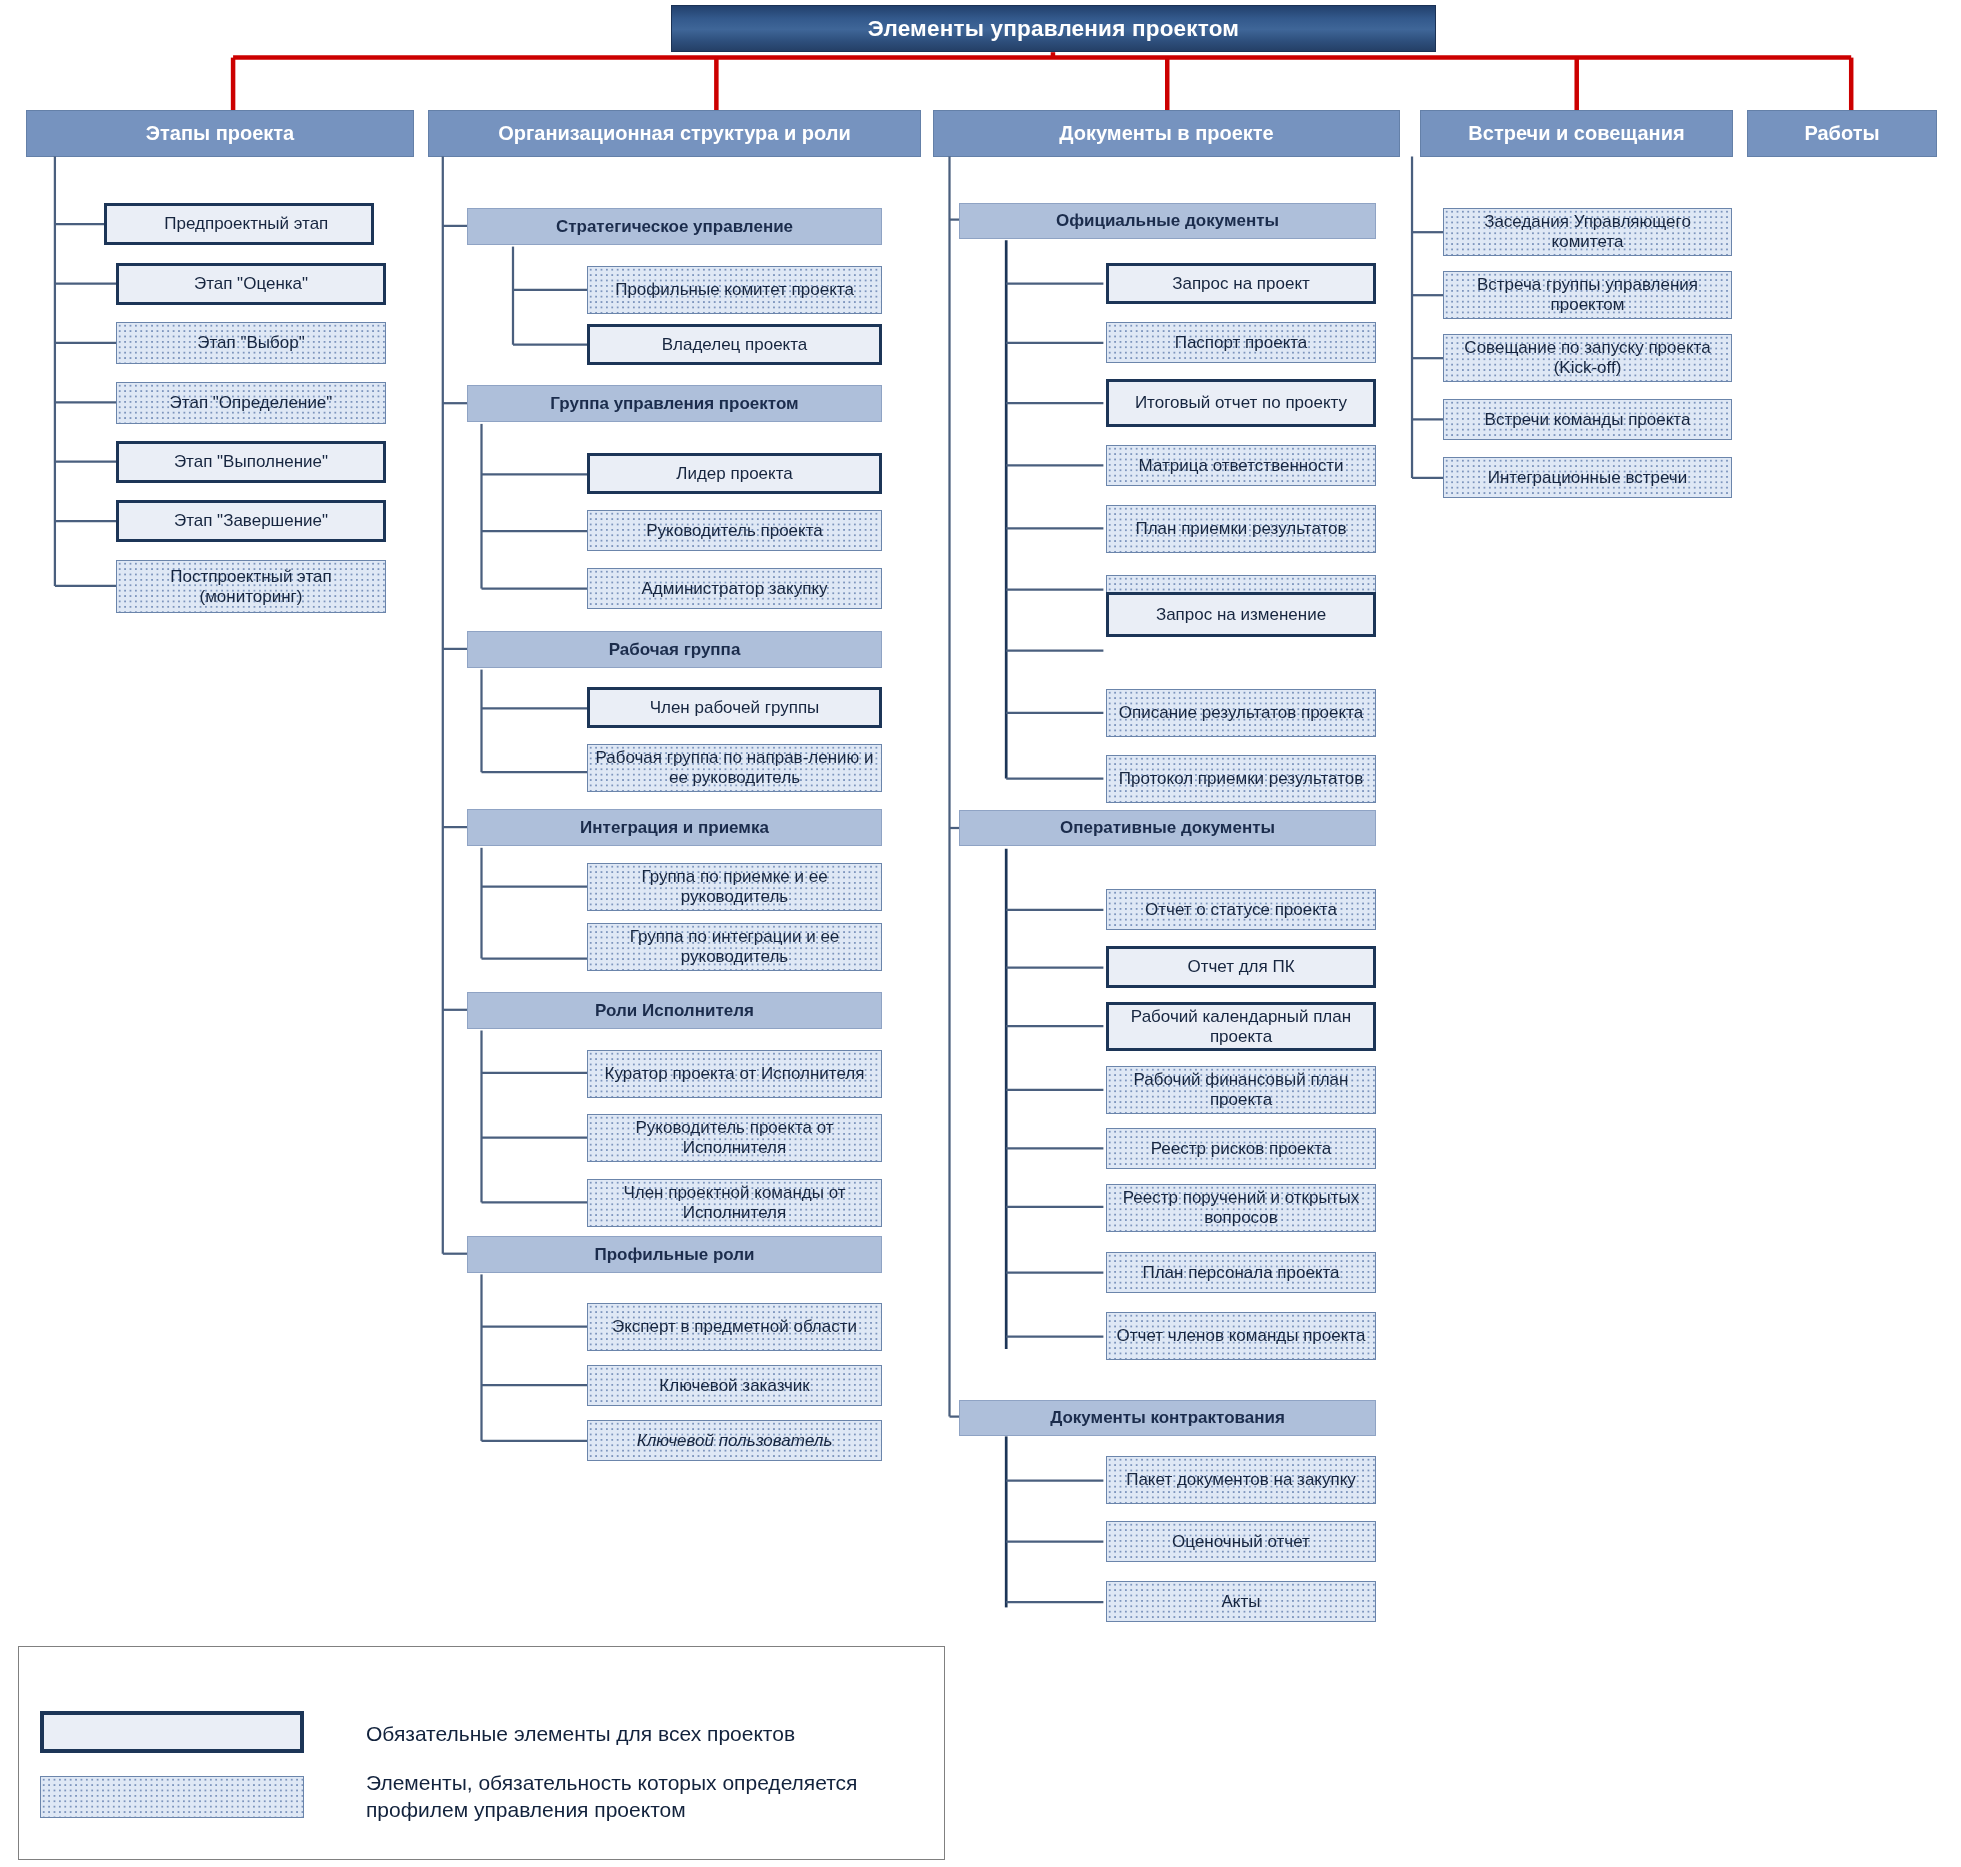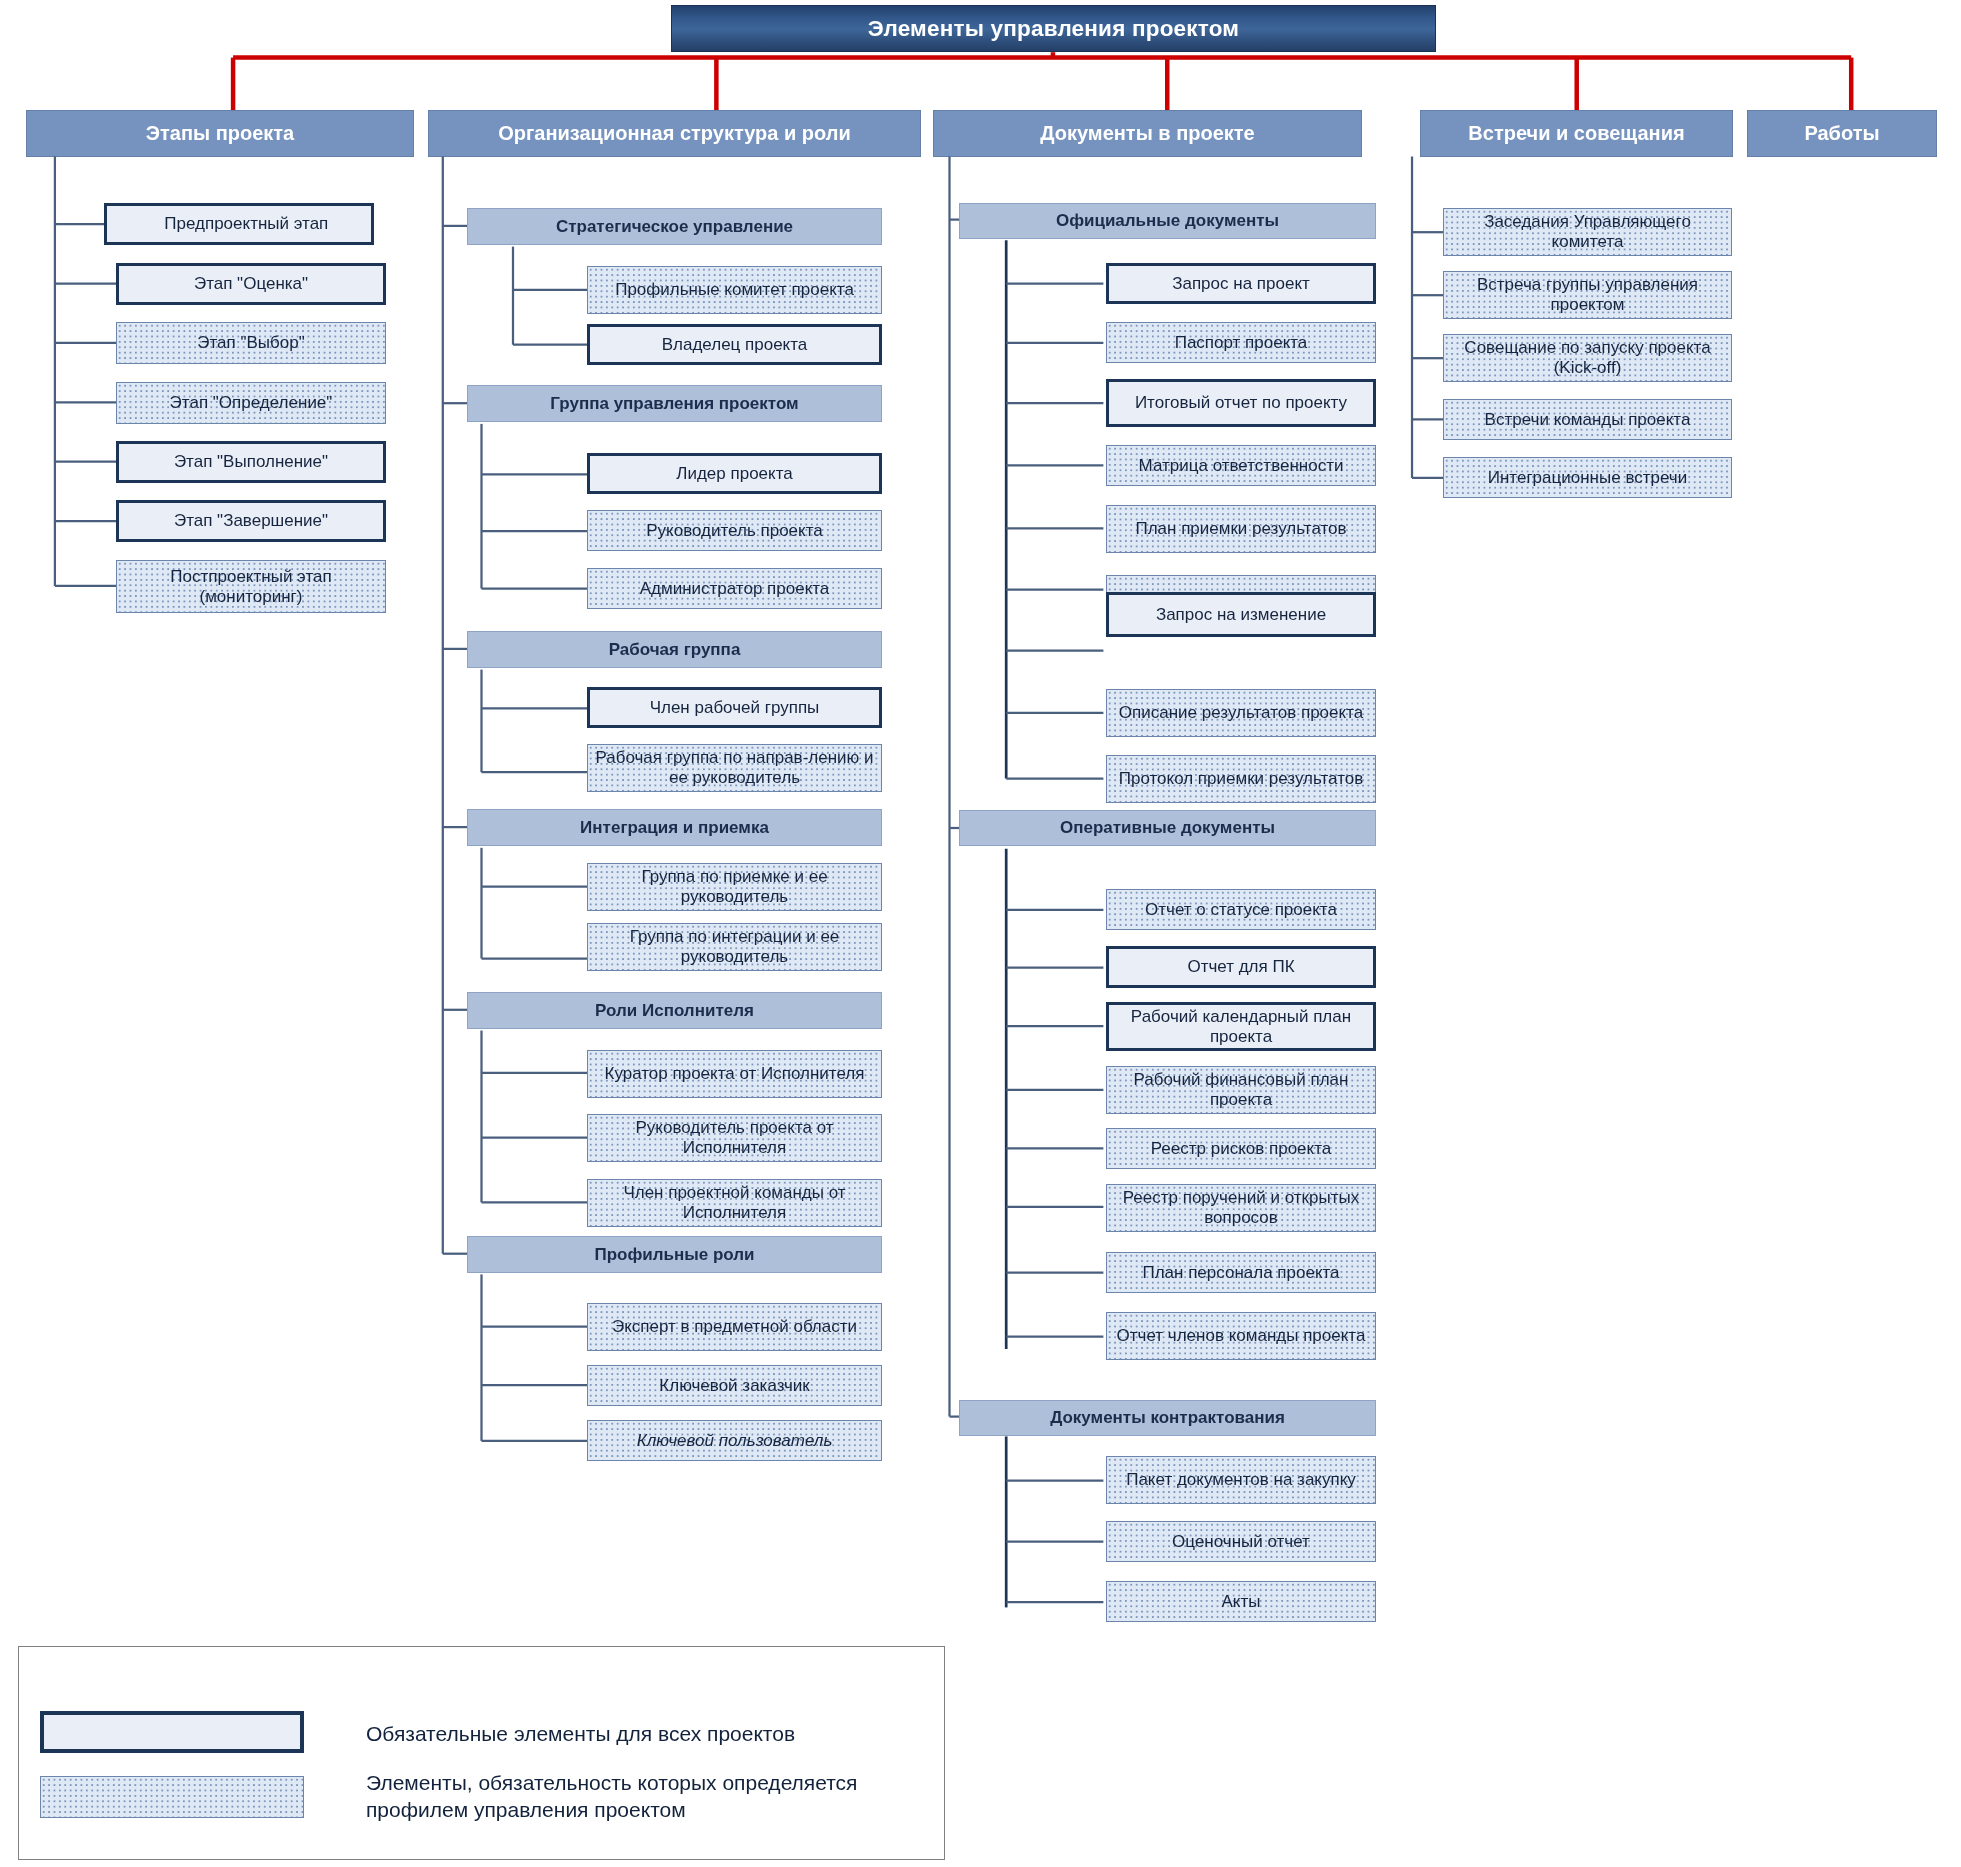--- a/index.html
+++ b/index.html
@@ -134,21 +134,21 @@
     <line x1="259" y1="64" x2="259" y2="123"></line>
     <line x1="796" y1="64" x2="796" y2="123"></line>
     <line x1="1297" y1="64" x2="1297" y2="123"></line>
     <line x1="1752" y1="64" x2="1752" y2="123"></line>
     <line x1="2057" y1="64" x2="2057" y2="123"></line>
   </g>
 </svg>
 
 <div class="cat-head" style="left:26px;  top:110px; width:388px;">Этапы проекта</div>
 <div class="cat-head" style="left:428px; top:110px; width:493px;">Организационная структура и роли</div>
-<div class="cat-head" style="left:933px;top:110px; width:429px;">Документы в проекте</div>
+<div class="cat-head" style="left:933px;top:110px; width:467px;">Документы в проекте</div>
 <div class="cat-head" style="left:1420px;top:110px; width:313px;">Встречи и совещания</div>
 <div class="cat-head" style="left:1747px;top:110px; width:190px;">Работы</div>
 
 <svg class="conn" style="left:0;top:0;width:450px;height:630px;" viewBox="0 0 500 700" width="450" height="630">
   <g stroke="#4a5f7e" stroke-width="2.5" fill="none">
     <line x1="61" y1="174" x2="61" y2="651"></line>
     <line x1="61" y1="249" x2="130" y2="249"></line>
     <line x1="61" y1="315" x2="130" y2="315"></line>
     <line x1="61" y1="381" x2="130" y2="381"></line>
     <line x1="61" y1="447" x2="130" y2="447"></line>
@@ -207,21 +207,21 @@
   </g>
 </svg>
 
 <div class="grp-head" style="left:467px; top:208px; width:415px; height:37px;">Стратегическое управление</div>
 <div class="node prof" style="left:587px; top:266px; width:295px; height:48px;">Профильные комитет проекта</div>
 <div class="node mand" style="left:587px; top:324px; width:295px; height:41px;">Владелец проекта</div>
 
 <div class="grp-head" style="left:467px; top:385px; width:415px; height:37px;">Группа управления проектом</div>
 <div class="node mand" style="left:587px; top:453px; width:295px; height:41px;">Лидер проекта</div>
 <div class="node prof" style="left:587px; top:510px; width:295px; height:41px;">Руководитель проекта</div>
-<div class="node prof" style="left:587px; top:568px; width:295px; height:41px;">Администратор проекта</div>
+<div class="node prof" style="left:587px; top:568px; width:295px; height:41px;">Администратор закупку</div>
 
 <div class="grp-head" style="left:467px; top:631px; width:415px; height:37px;">Рабочая группа</div>
 <div class="node mand" style="left:587px; top:687px; width:295px; height:41px;">Член рабочей группы</div>
 <div class="node prof" style="left:587px; top:744px; width:295px; height:48px;">Рабочая группа по направ-лению и ее руководитель</div>
 
 <div class="grp-head" style="left:467px; top:809px; width:415px; height:37px;">Интеграция и приемка</div>
 <div class="node prof" style="left:587px; top:863px; width:295px; height:48px;">Группа по приемке и ее руководитель</div>
 <div class="node prof" style="left:587px; top:923px; width:295px; height:48px;">Группа по интеграции и ее руководитель</div>
 
 <div class="grp-head" style="left:467px; top:992px; width:415px; height:37px;">Роли Исполнителя</div>

